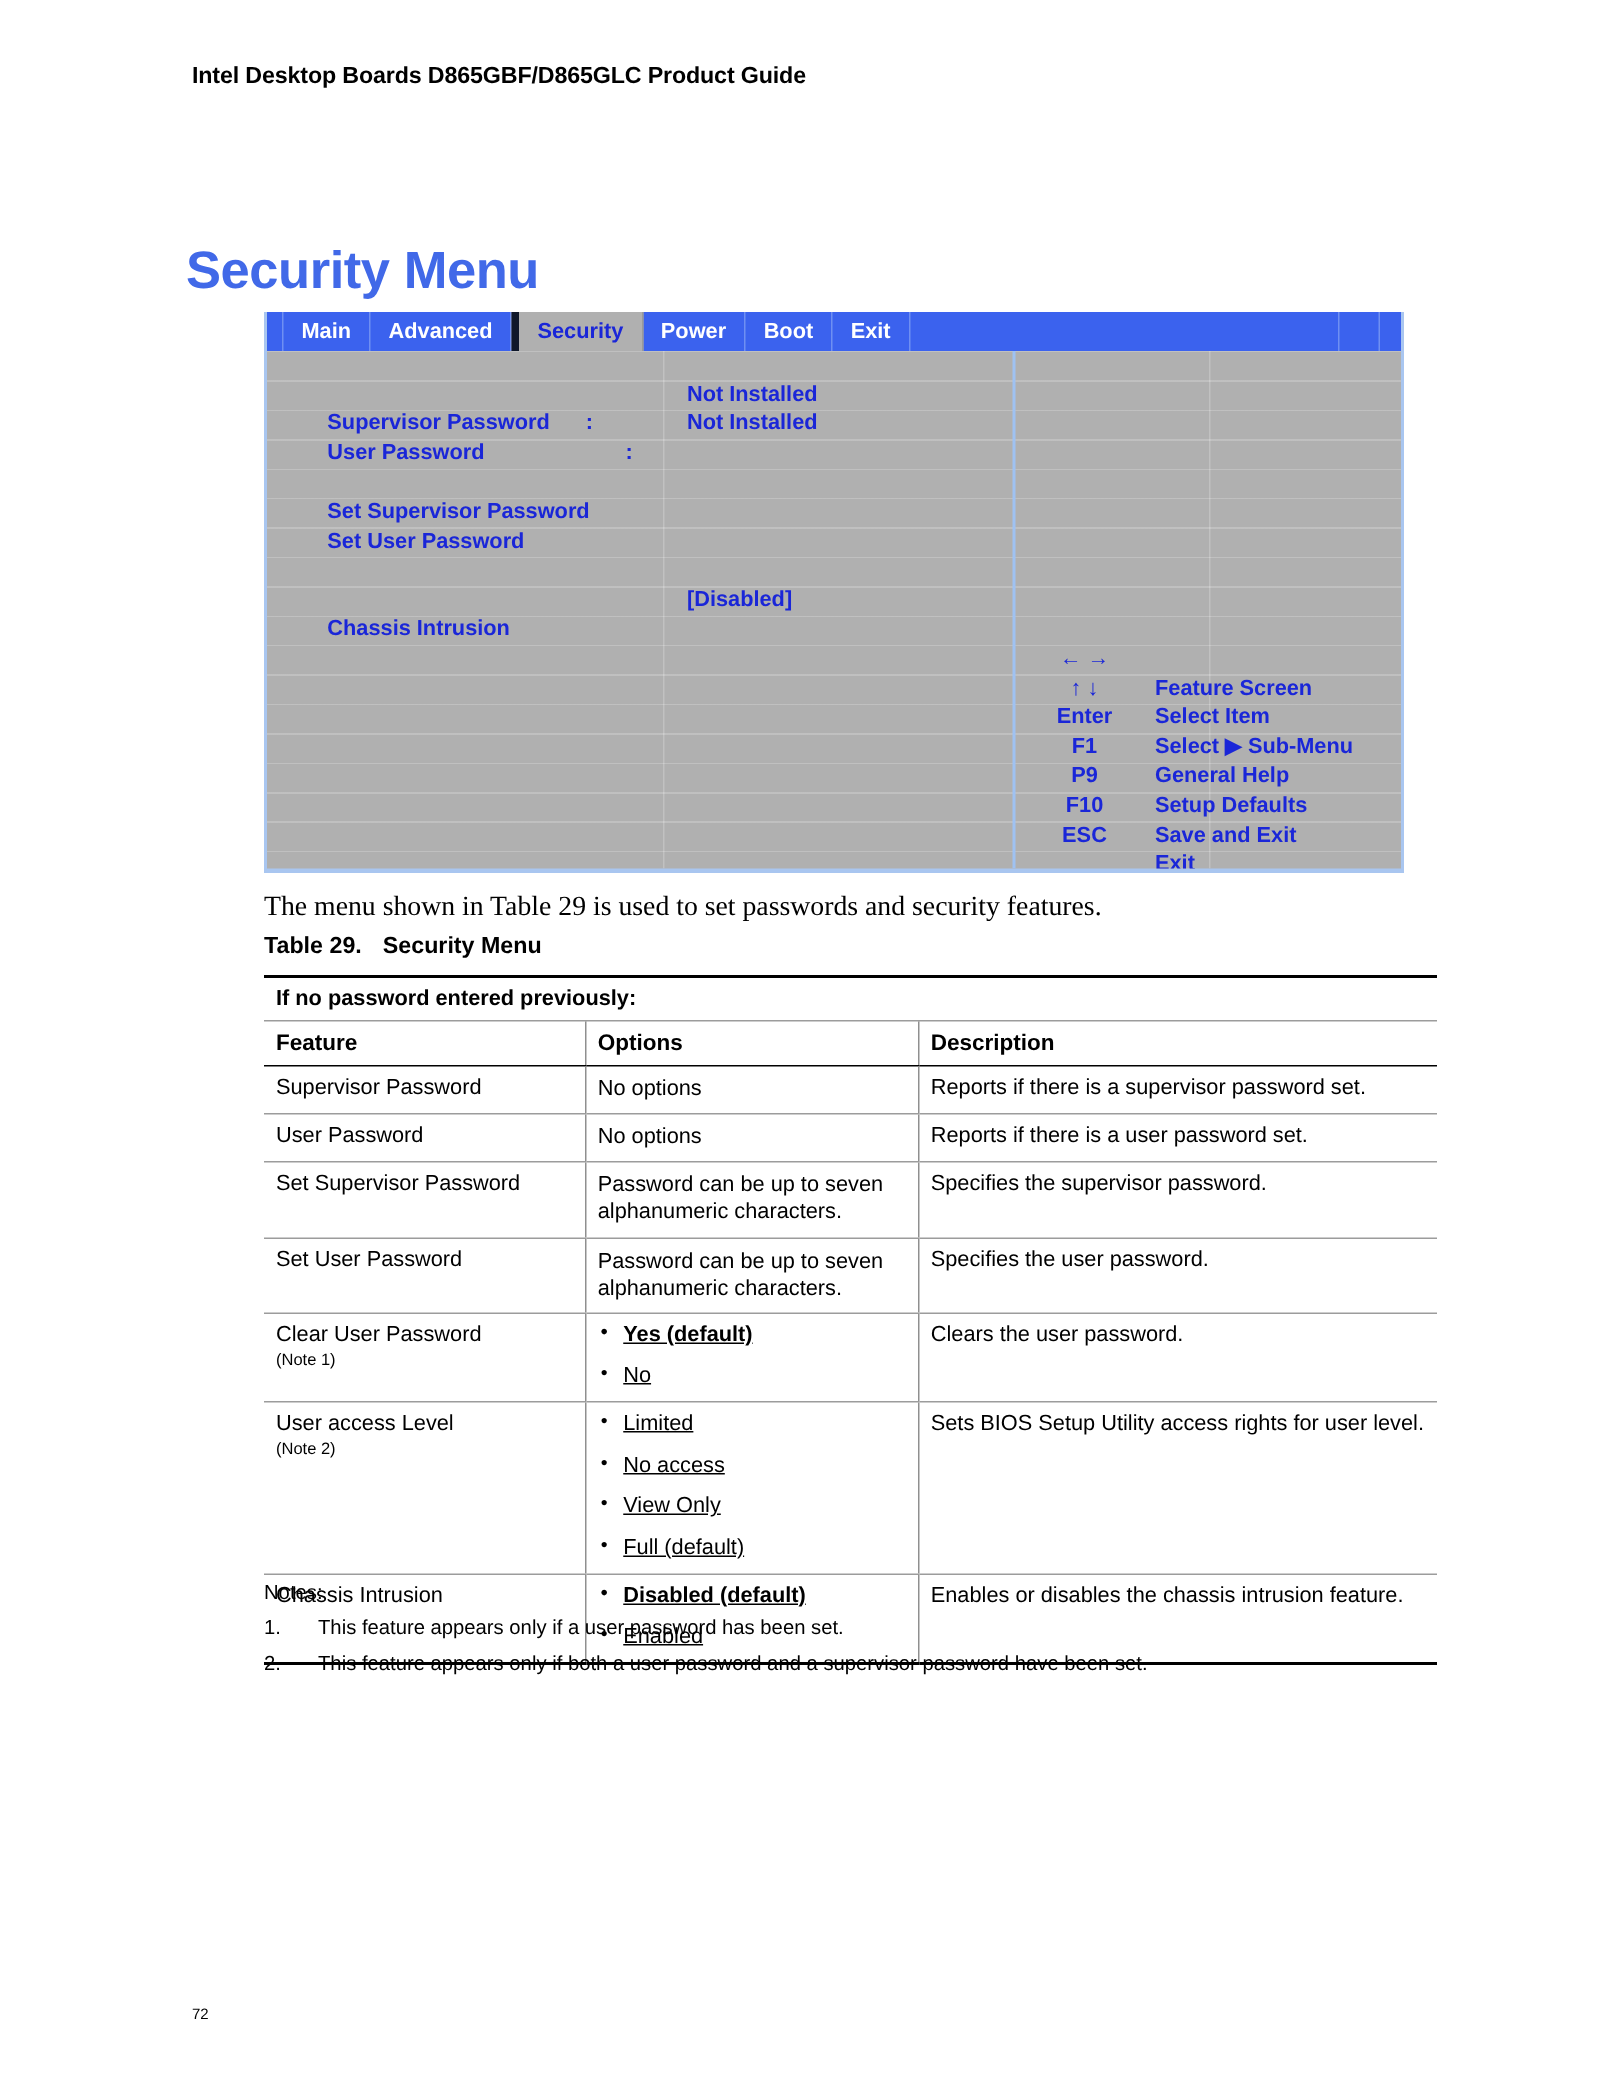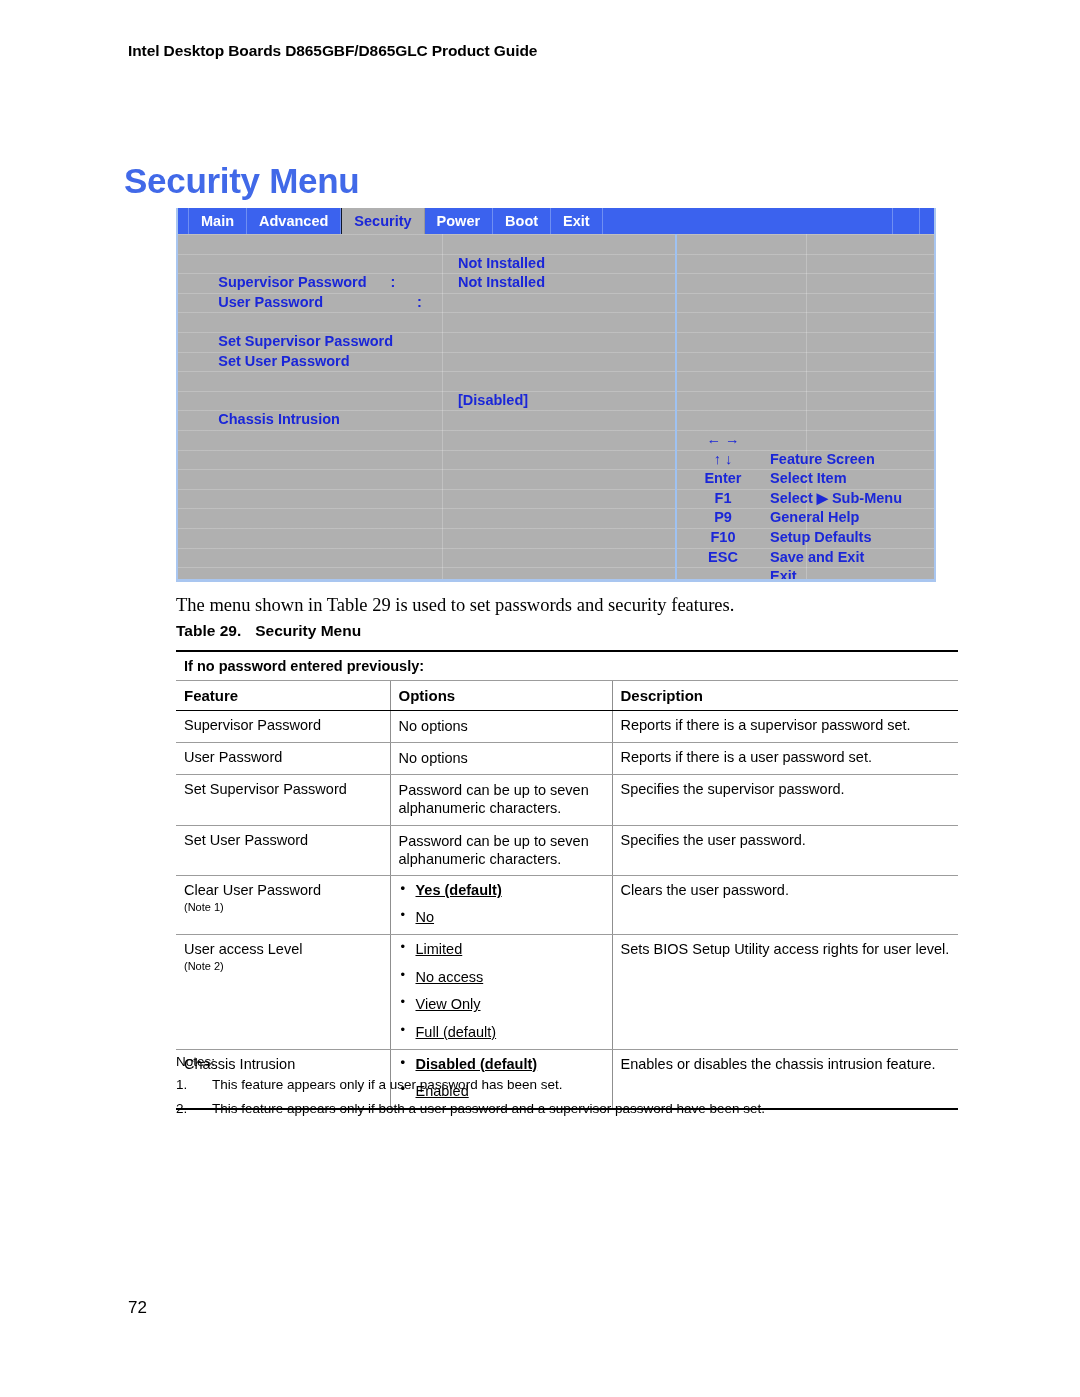--- a/index.html
+++ b/index.html
@@ -78,21 +78,21 @@
     padding: 0 12px;
     color: #ffffff;
     border-right: 1px solid #6f8ff2;
     white-space: pre;
     flex: 0 0 auto;
   }
   .bios-tab.active {
     background: #b0b0b0;
     color: #1a26d8;
     border-right: 1px solid #9a9a9a;
-    border-left: 1px solid #0f172a;
+    border-left: 5px solid #0f172a;
   }
   .tab-filler {
     flex: 1 1 auto;
     border-right: 1px solid #6f8ff2;
   }
   .tab-end {
     width: 26px;
     border-right: 1px solid #6f8ff2;
     flex: 0 0 auto;
   }
@@ -294,22 +294,22 @@
   .note-line .n-num {
     position: absolute;
     left: 0;
     top: 0;
   }
 
   
   .page-number {
     position: absolute;
     left: 128px;
-    top: 1298px;
-    font-size: 17px;
+    top: 1338px;
+    font-size: 10px;
   }
 </style>
 </head>
 <body>
 
 <div class="page-header">Intel Desktop Boards D865GBF/D865GLC Product Guide</div>
 
 <h1 class="page-title">Security Menu</h1>
 
 <div class="bios">

